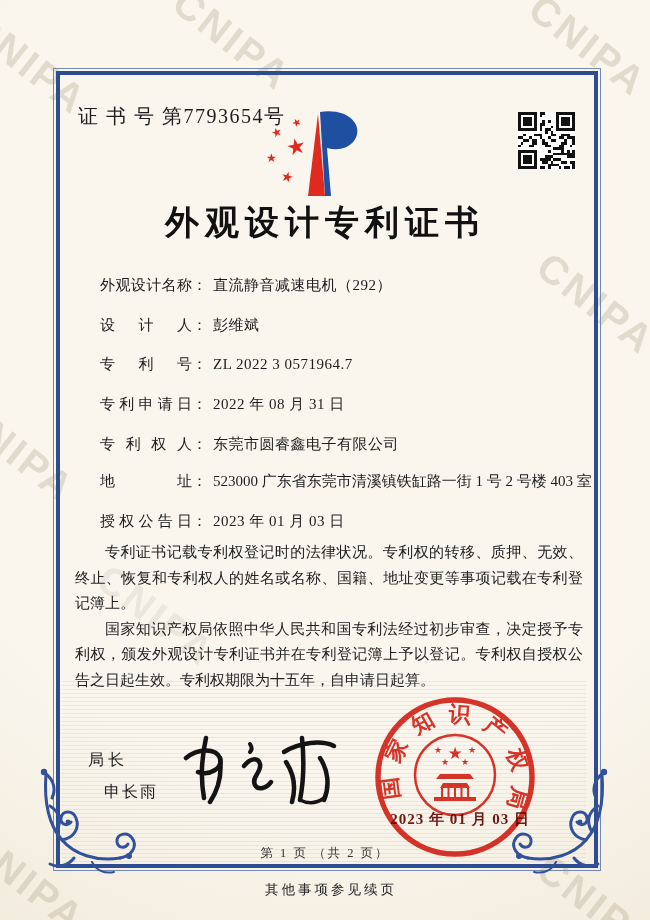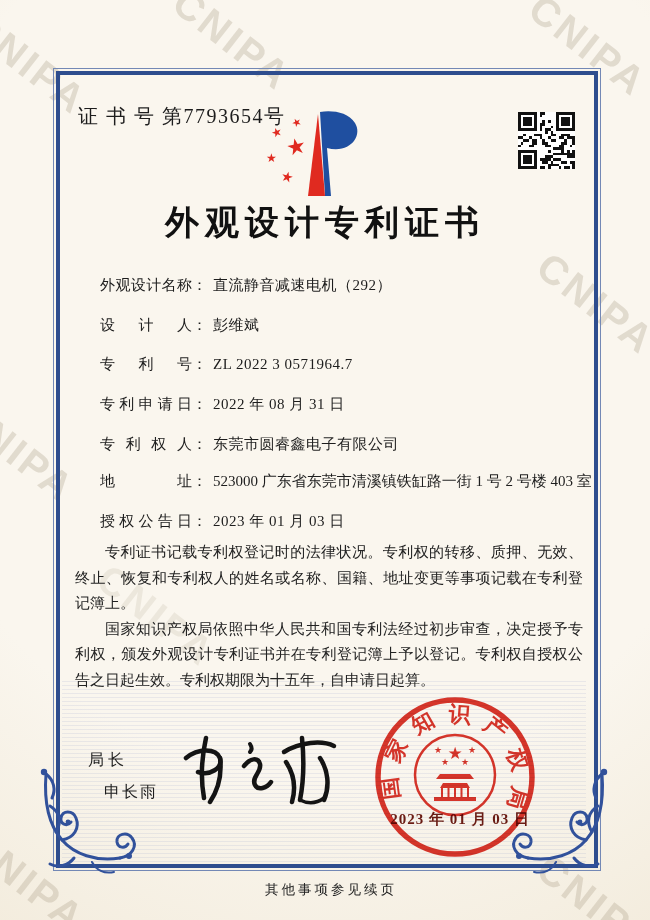--- a/index.html
+++ b/index.html
@@ -315,15 +315,16 @@
       <g fill="#d9281e">
         <path d="M-19,2 L19,2 L15,-3 L-15,-3 Z"></path>
         <path d="M-15,11 L15,11 L12,6 L-12,6 Z"></path>
         <path d="M-21,24 L21,24 L21,20 L-21,20 Z"></path>
       </g>
       <path d="M-13,11 V20 M-6.5,11 V20 M0,11 V20 M6.5,11 V20 M13,11 V20" stroke="#d9281e" stroke-width="2"></path>
     </g>
   </svg>
   <div class="seal-date">2023 年 01 月 03 日</div>
 
+  <div class="page-info">第 1 页 （共 2 页）</div>
   <div class="footer-note">其他事项参见续页</div>
 
 </div>
 
 </body></html>

